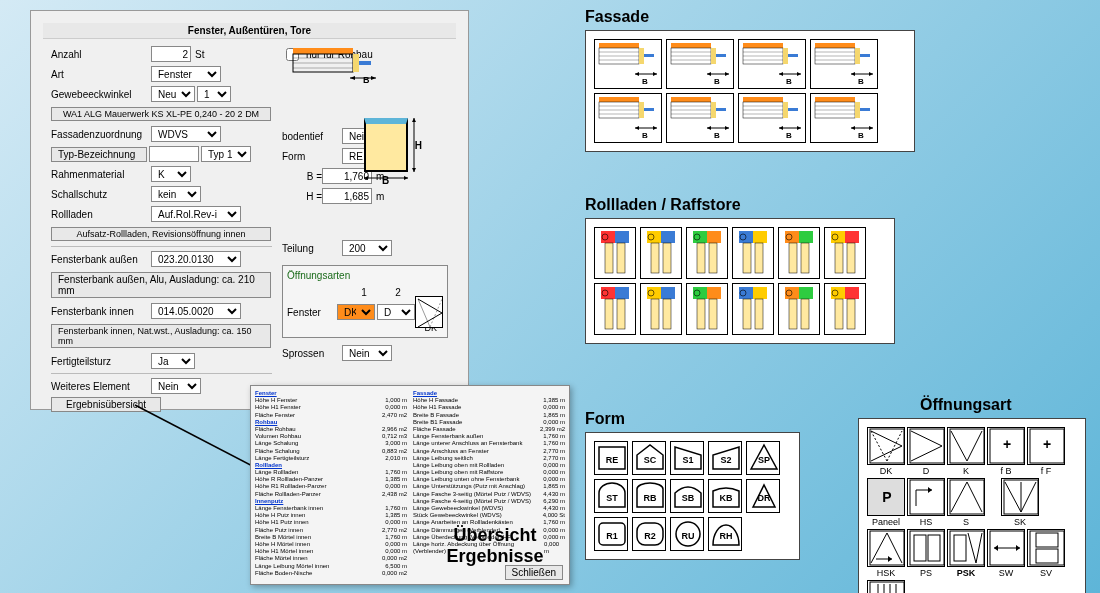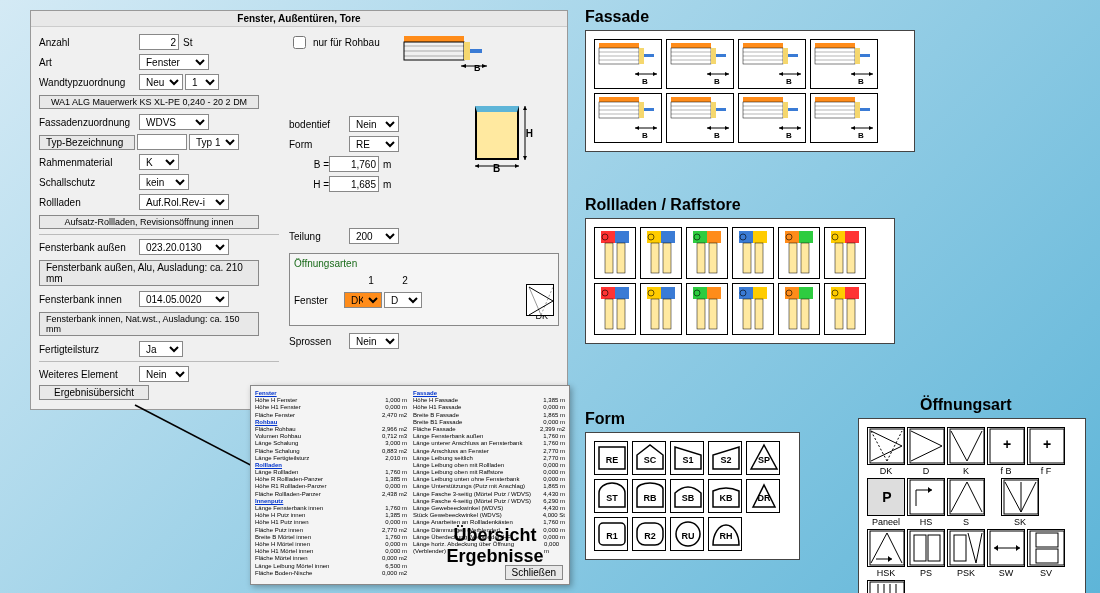--- a/index.html
+++ b/index.html
@@ -14,23 +14,23 @@
     overflow: hidden;
   }
   .panel {
     position: absolute;
     background: #f0f0f0;
     border: 1px solid #999;
   }
   .main-form {
     left: 30px;
     top: 10px;
-    width: 538px;
+    width: 439px;
     height: 400px;
-    padding: 0;
+    padding: 12px;
   }
   .title-bar {
     background: #e8e8e8;
     border-bottom: 1px solid #ccc;
     text-align: center;
     padding: 2px;
     font-weight: bold;
     font-size: 10px;
   }
   .form-body {
@@ -155,21 +155,21 @@
       <div class="row">
         <span class="lbl">Anzahl</span>
         <input type="text" style="width: 40px; text-align: right;" value="2">
         <span style="margin-left:4px">St</span>
       </div>
       <div class="row">
         <span class="lbl">Art</span>
         <select style="width:70px"><option>Fenster</option></select>
       </div>
       <div class="row">
-        <span class="lbl">Wandtypzuordnung</span>
+        <span class="lbl">Gewebeeckwinkel</span>
         <select style="width:44px"><option>Neu</option></select>
         <select style="width:34px;margin-left:2px"><option>1</option></select>
       </div>
       <div class="btn btn-full" style="font-size:9px">WA1 ALG Mauerwerk KS XL-PE 0,240 - 20 2 DM</div>
       <div class="row">
         <span class="lbl">Fassadenzuordnung</span>
         <select style="width:70px"><option>WDVS</option></select>
       </div>
       <div class="row">
         <span class="btn" style="width:96px;text-align:left">Typ-Bezeichnung</span>
@@ -942,21 +942,21 @@
       <div style="display: inline-block;">
         <div class="thumb thumb-oeff">
           <svg width="38" height="38">
             <rect x="2" y="2" width="34" height="34" fill="none" stroke="#000"></rect>
             <rect x="6" y="6" width="12" height="26" fill="none" stroke="#000"></rect>
             <rect x="20" y="6" width="12" height="26" fill="none" stroke="#000"></rect>
           </svg>
         </div>
         <div class="oeff-label">PS</div>
       </div>
-      <div style="display: inline-block;">
+      <div style="display: inline-block; font-weight: bold;">
         <div class="thumb thumb-oeff">
           <svg width="38" height="38">
             <rect x="2" y="2" width="34" height="34" fill="none" stroke="#000"></rect>
             <rect x="6" y="6" width="12" height="26" fill="none" stroke="#000"></rect>
             <line x1="20" y1="4" x2="28" y2="34" stroke="#000"></line>
             <line x1="28" y1="34" x2="34" y2="4" stroke="#000"></line>
           </svg>
         </div>
         <div class="oeff-label">PSK</div>
       </div>

